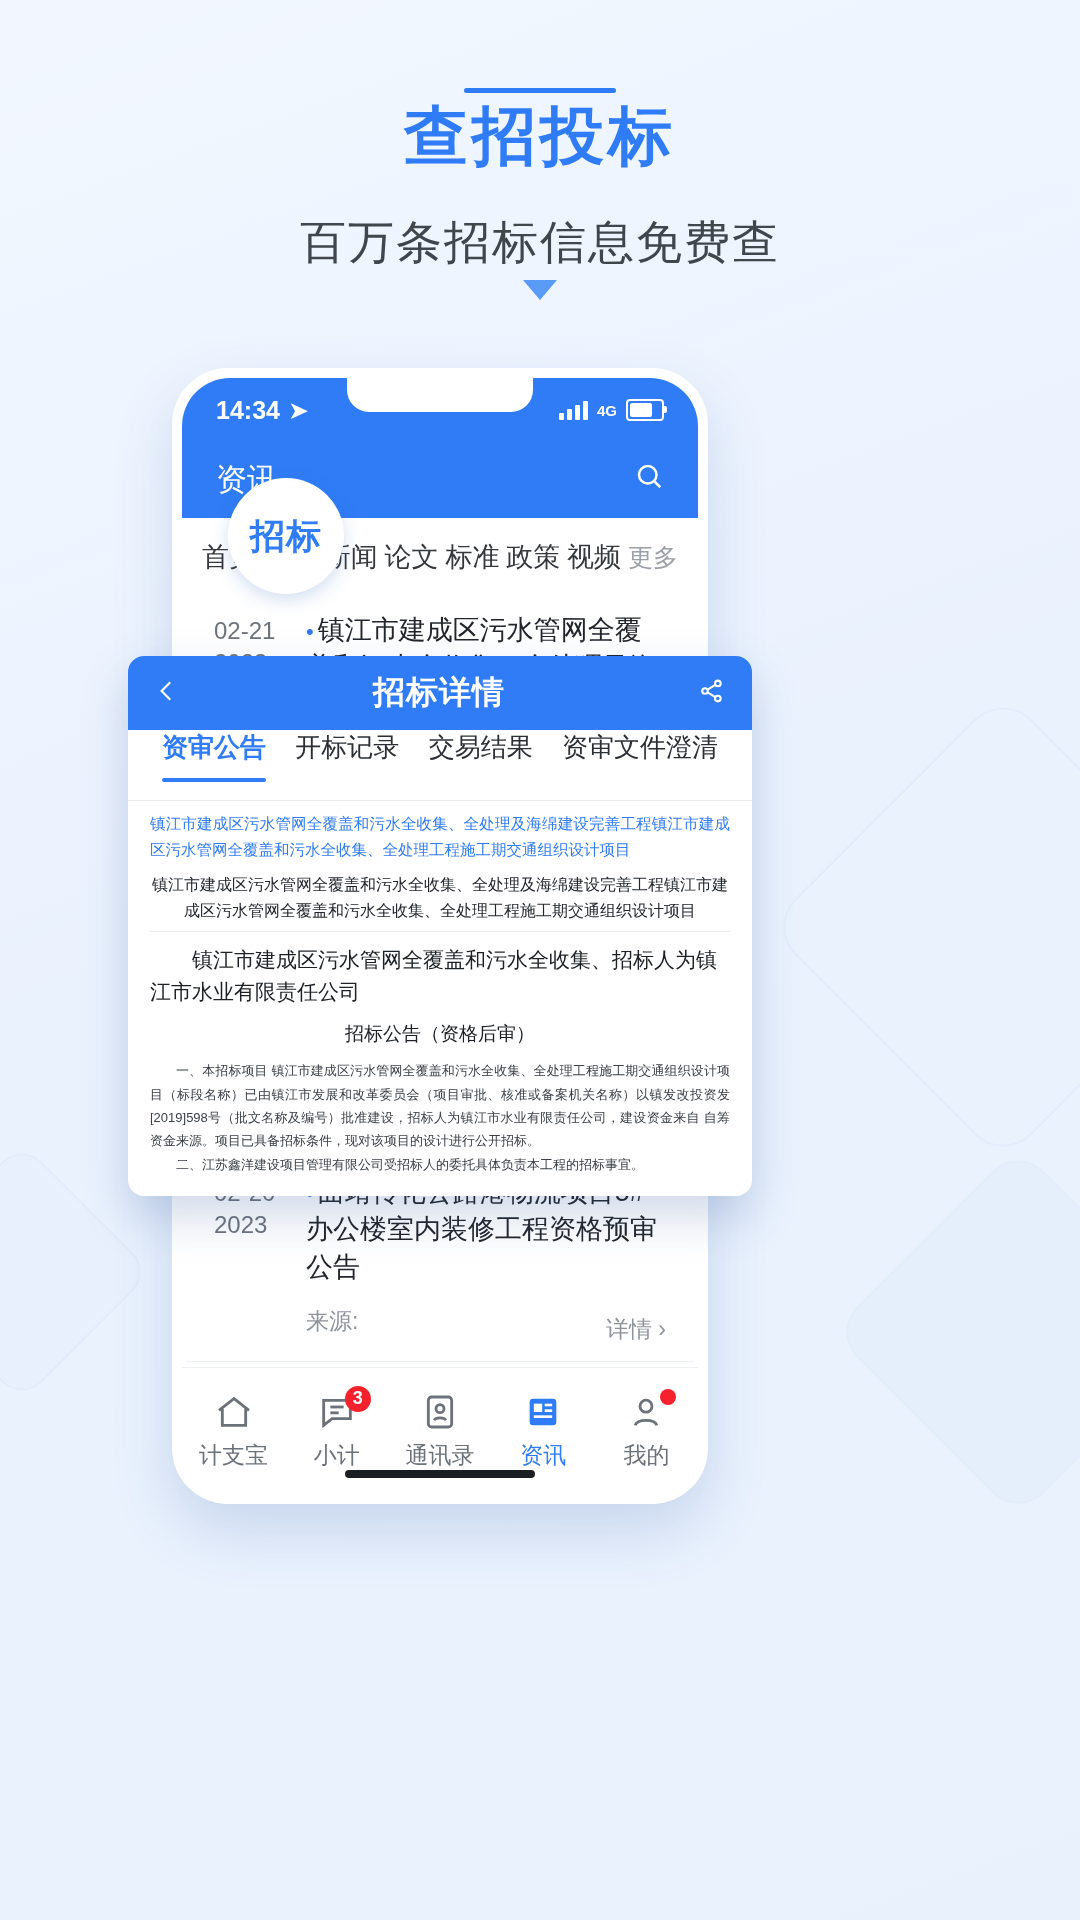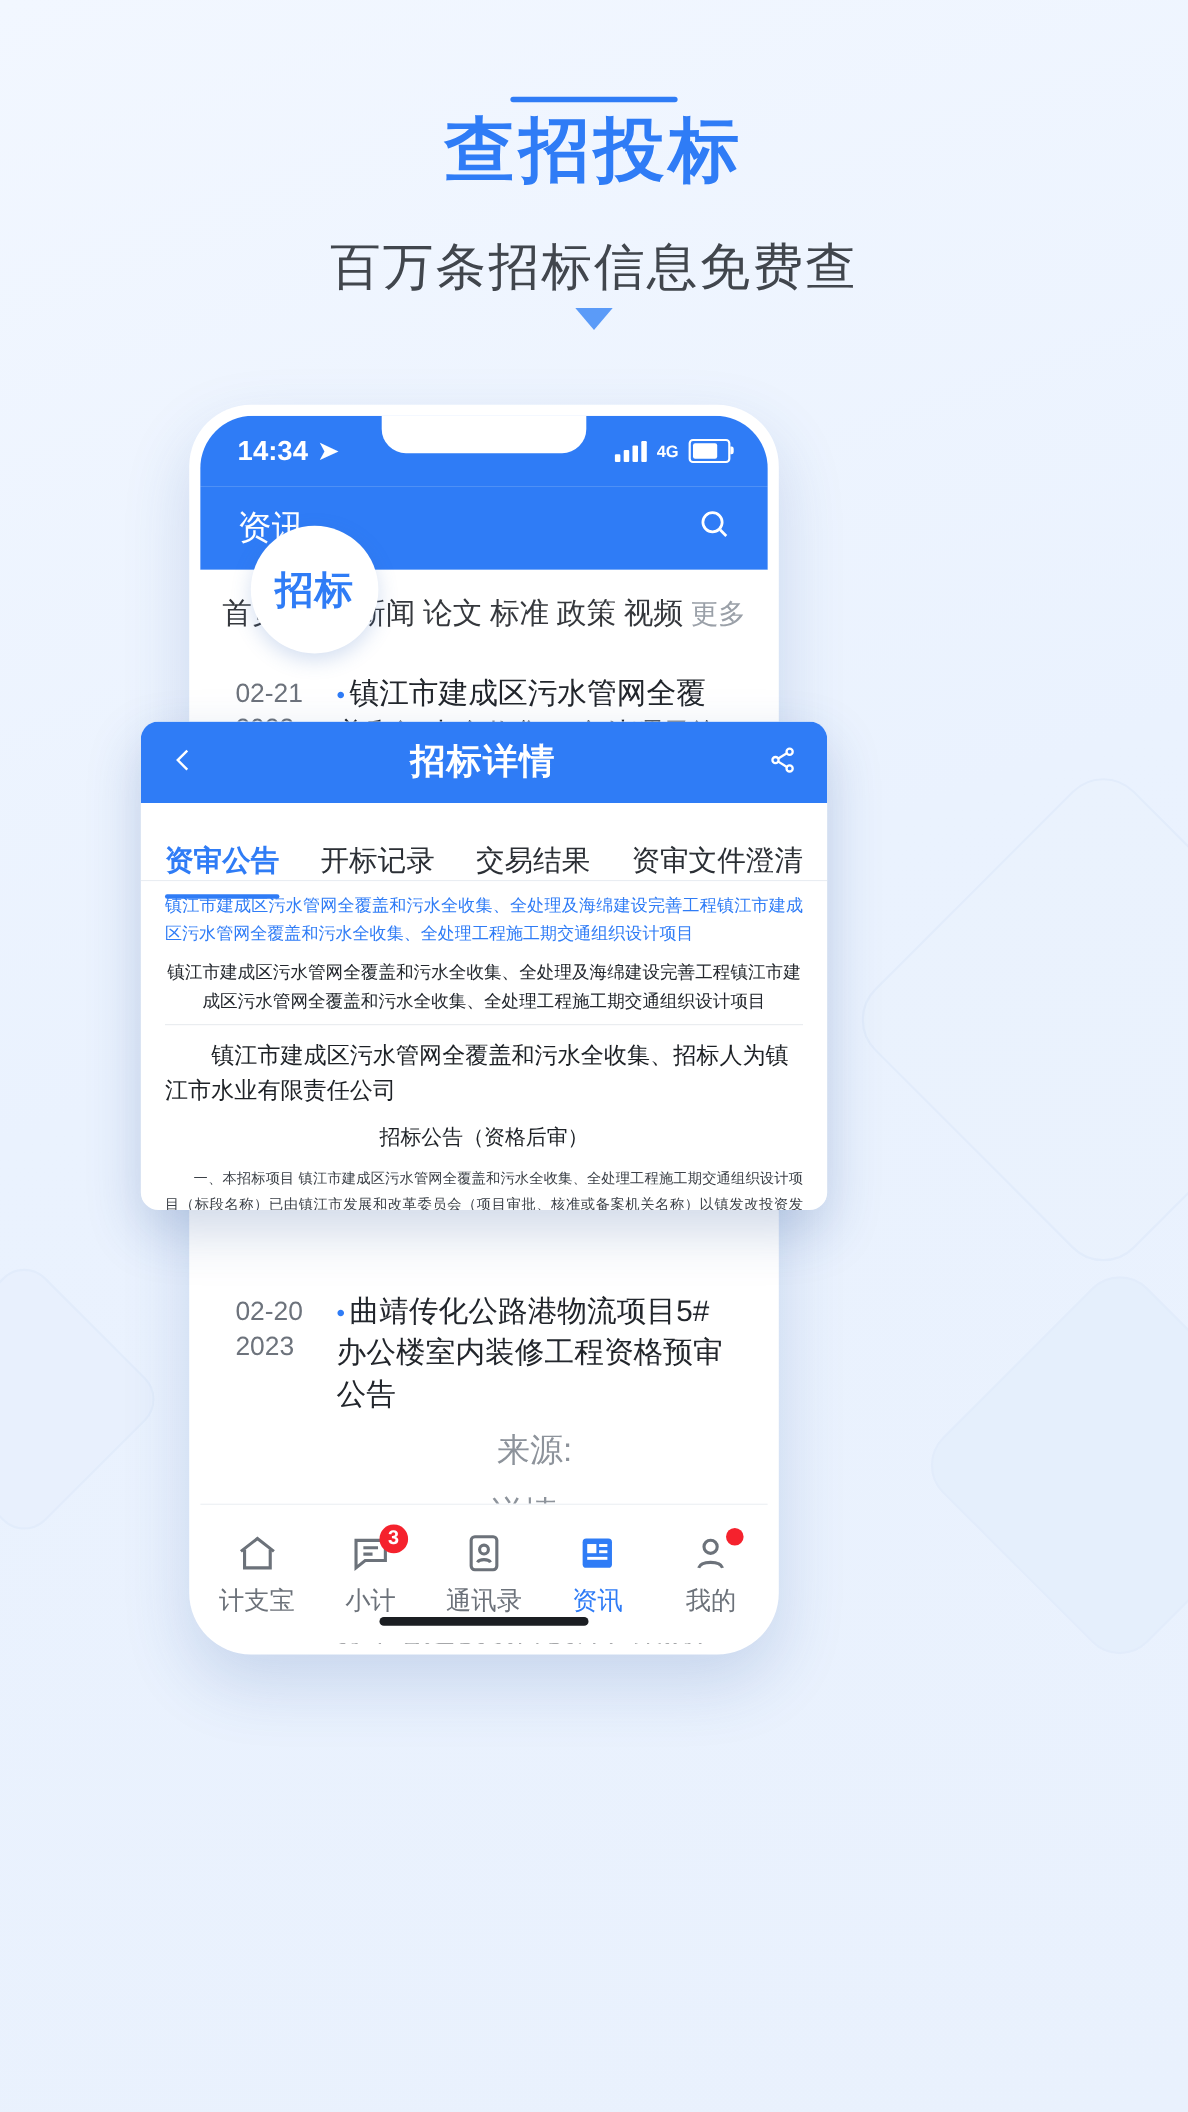--- a/index.html
+++ b/index.html
@@ -51,41 +51,41 @@
     display:flex;align-items:center;justify-content:center;color:#2f7cf6;font-size:35px;font-weight:bold;letter-spacing:1px;
   }
 
   
   .list{padding:0 4px;}
   .row{display:flex;padding:16px 28px 6px 28px;border-bottom:1px solid #eef1f5;}
   .row .date{width:86px;flex:0 0 86px;color:#6d737c;font-size:24px;line-height:1.35;padding-top:3px;}
   .row .body{flex:1;padding-left:6px;}
   .row .dot{color:#2f7cf6;font-size:22px;margin-right:4px;}
   .row .title{font-size:27px;color:#22262c;line-height:1.38;}
-  .row .meta{display:flex;justify-content:space-between;align-items:center;color:#8d939b;font-size:30px;margin:12px 0 10px;flex-direction:column;}
+  .row .meta{display:flex;justify-content:space-between;align-items:center;color:#8d939b;font-size:23px;margin:12px 0 10px;}
   .row .meta .detail{color:#8d939b;margin-top:16px;}
 
   
   .bottom-nav{position:absolute;left:0;right:0;bottom:0;height:126px;background:#fff;border-top:1px solid #eceff3;display:flex;}
   .nav-item{flex:1;display:flex;flex-direction:column;align-items:center;justify-content:center;gap:8px;font-size:23px;color:#6c727a;position:relative;}
   .nav-item.active{color:#2f7cf6;}
   .nav-ico{width:40px;height:40px;position:relative;}
   .nav-badge{position:absolute;top:-6px;right:-14px;background:#f5222d;color:#fff;font-size:18px;border-radius:50%;min-width:26px;height:26px;display:flex;align-items:center;justify-content:center;font-weight:bold;}
   .nav-dot{position:absolute;top:-3px;right:-10px;width:16px;height:16px;border-radius:50%;background:#f5222d;}
   .home-indicator{position:absolute;bottom:16px;left:50%;transform:translateX(-50%);width:190px;height:8px;border-radius:4px;background:#1b1e22;}
 
   
   .detail-card{
-    position:absolute;left:128px;top:656px;width:624px;height:444px;
+    position:absolute;left:128px;top:656px;width:624px;height:540px;
     background:#fff;border-radius:16px;overflow:hidden;
     box-shadow:0 20px 48px rgba(40,80,150,.22);
   }
   .detail-header{height:74px;background:#2f7cf6;color:#fff;display:flex;align-items:center;justify-content:space-between;padding:0 26px;}
   .detail-header .t{font-size:32px;font-weight:bold;letter-spacing:1px;}
-  .detail-tabs{display:flex;justify-content:space-between;padding:0 22px;height:70px;align-items:flex-end;font-size:26px;color:#2b2f35;border-bottom:1px solid #e9edf2;}
+  .detail-tabs{display:flex;justify-content:space-between;padding:0 34px;height:70px;align-items:flex-start;font-size:26px;color:#2b2f35;border-bottom:1px solid #e9edf2;}
   .detail-tabs .tab.active{color:#2f7cf6;position:relative;font-weight:bold;}
   .detail-tabs .tab.active::after{content:"";position:absolute;left:0;right:0;bottom:-17px;height:4px;background:#2f7cf6;border-radius:2px;}
   .doc{padding:10px 22px 0 22px;}
   .doc .lnk{color:#2f7cf6;font-size:15.5px;line-height:1.65;text-align:justify;}
   .doc .h-main{font-size:16px;color:#23272d;line-height:1.6;text-align:center;margin-top:10px;}
   .doc .pubrow{display:flex;justify-content:center;gap:26px;font-size:14px;color:#7d838b;margin:12px 0 10px;}
   .doc .pubrow .src-link{color:#2f7cf6;text-decoration:underline;}
   .doc hr{border:0;border-top:1px solid #e8ebef;margin:8px 0 12px;}
   .doc .title-big{font-size:21px;color:#1d2126;line-height:1.5;text-indent:2em;}
   .doc .title-mid{font-size:19px;color:#1d2126;text-align:center;margin:14px 0 12px;}

